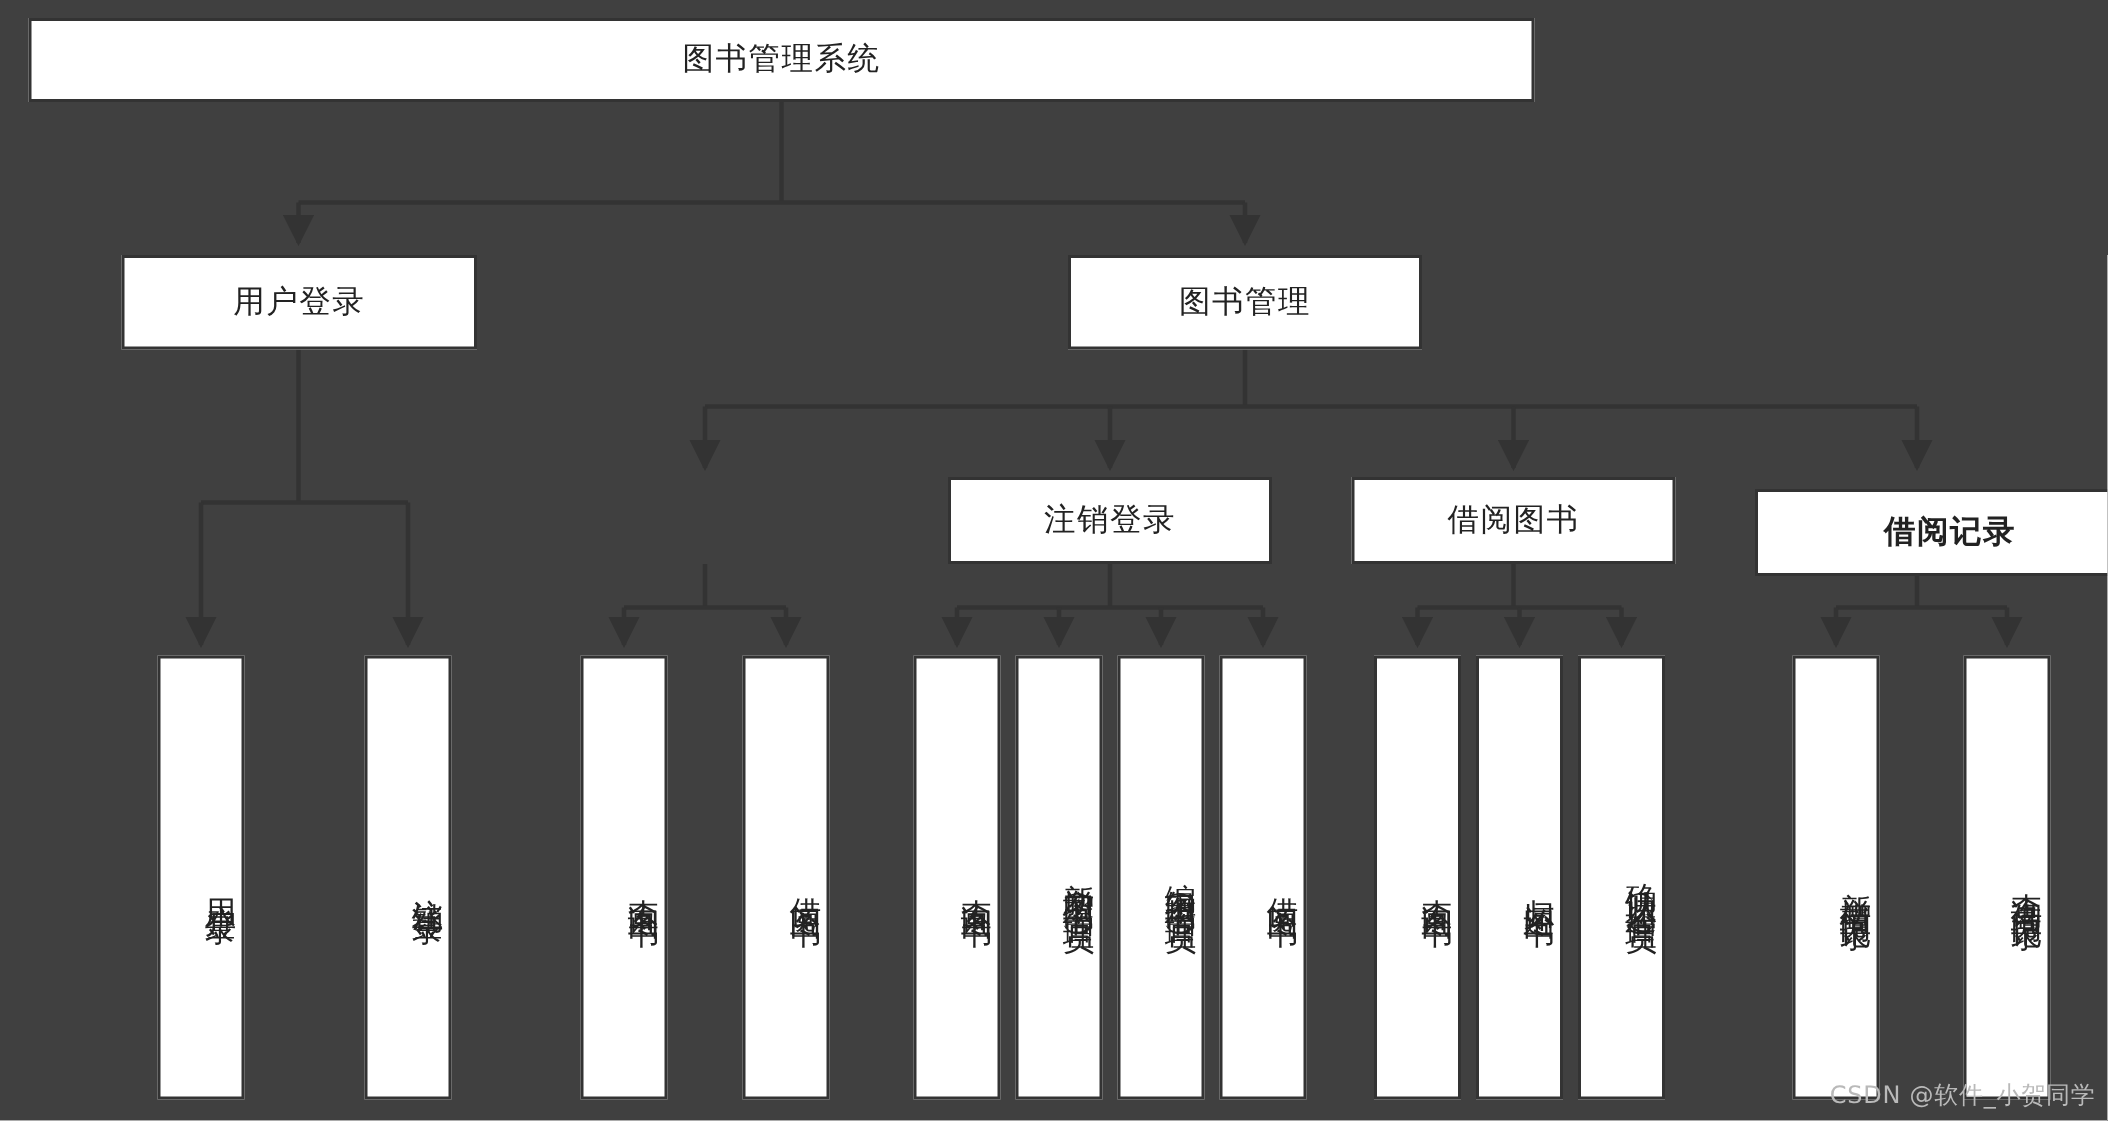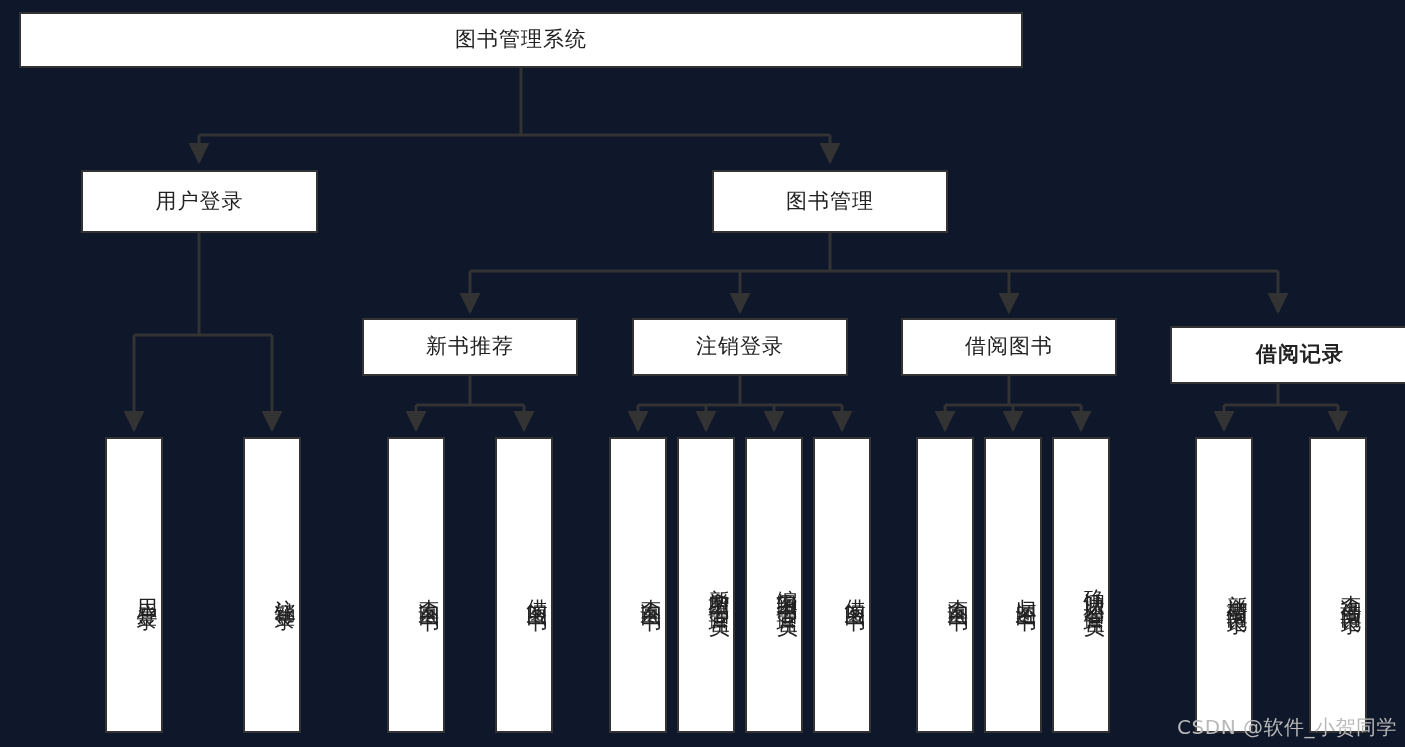--- a/index.html
+++ b/index.html
@@ -7,21 +7,21 @@
     padding: 0;
     background: #ffffff;
   }
   body {
     font-family: "DejaVu Sans", "Liberation Sans", sans-serif;
   }
   #canvas {
     position: relative;
     width: 1405px;
     height: 747px;
-    background: #0f172a;
+    background: #404040;
     overflow: hidden;
   }
   .svg-layer {
     position: absolute;
     left: 0;
     top: 0;
     width: 1405px;
     height: 747px;
   }
   .node {
@@ -55,21 +55,21 @@
   }
   .node.vert .vtext {
     writing-mode: vertical-rl;
     text-orientation: upright;
     white-space: nowrap;
   }
   .watermark {
     position: absolute;
     right: 8px;
     bottom: 6px;
-    font-size: 20px;
+    font-size: 16px;
     color: #b9b9b9;
     letter-spacing: 0.5px;
     white-space: nowrap;
   }
 </style>
 </head>
 <body>
 
 <div id="canvas">
 
@@ -127,23 +127,20 @@
     <span>图书管理系统</span>
   </div>
 
   <div class="node horiz" style="left:81px; top:170px; width:237px; height:63px;">
     <span>用户登录</span>
   </div>
   <div class="node horiz" style="left:712px; top:170px; width:236px; height:63px;">
     <span>图书管理</span>
   </div>
 
-  <div class="node horiz" style="left:362px; top:318px; width:216px; height:58px;">
-    <span>新书推荐</span>
-  </div>
   <div class="node horiz" style="left:632px; top:318px; width:216px; height:58px;">
     <span>注销登录</span>
   </div>
   <div class="node horiz" style="left:901px; top:318px; width:216px; height:58px;">
     <span>借阅图书</span>
   </div>
   <div class="node horiz" style="left:1170px; top:326px; width:260px; height:58px;font-weight:bold;">
     <span>借阅记录</span>
   </div>
 

